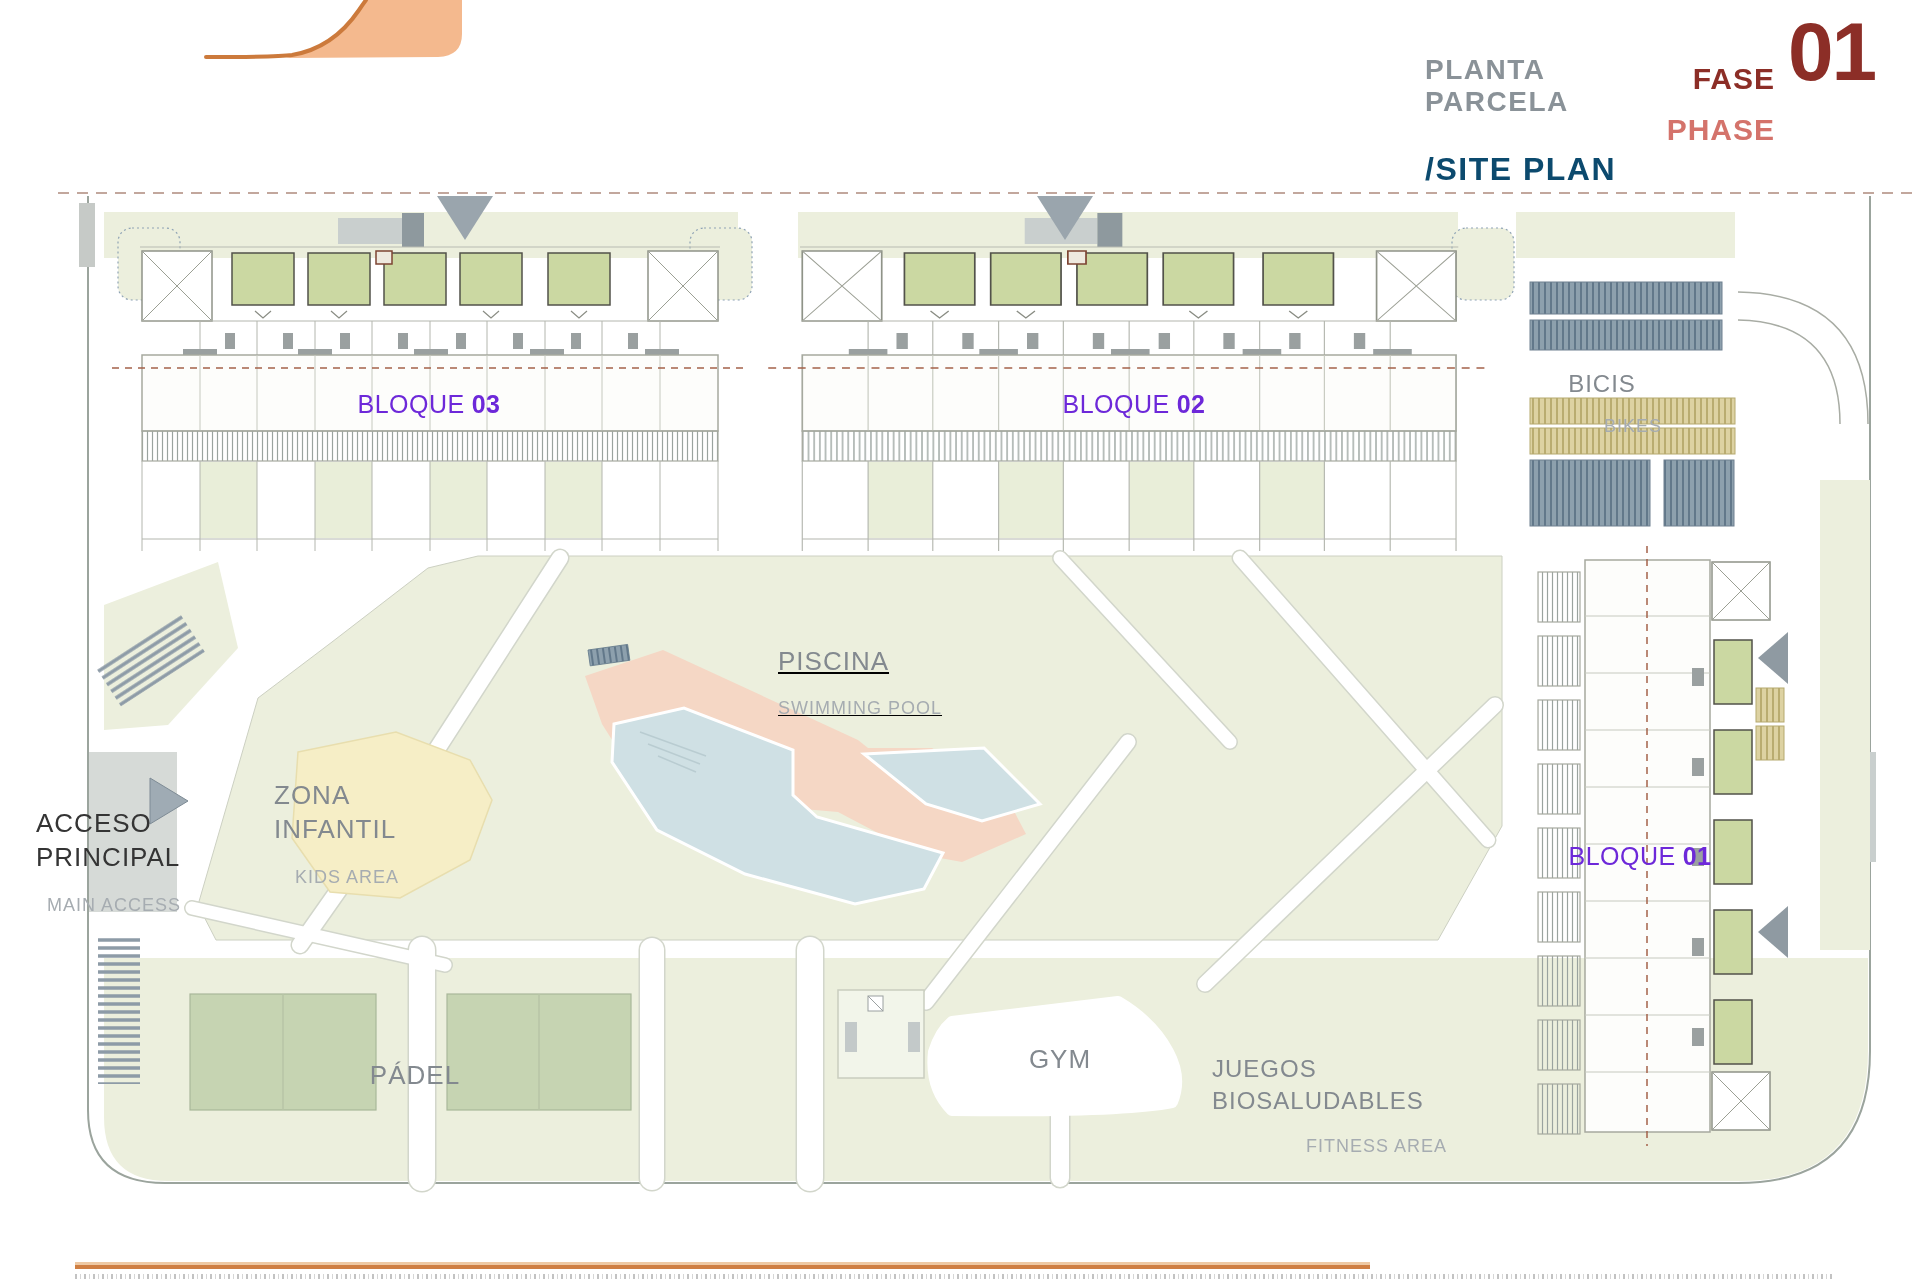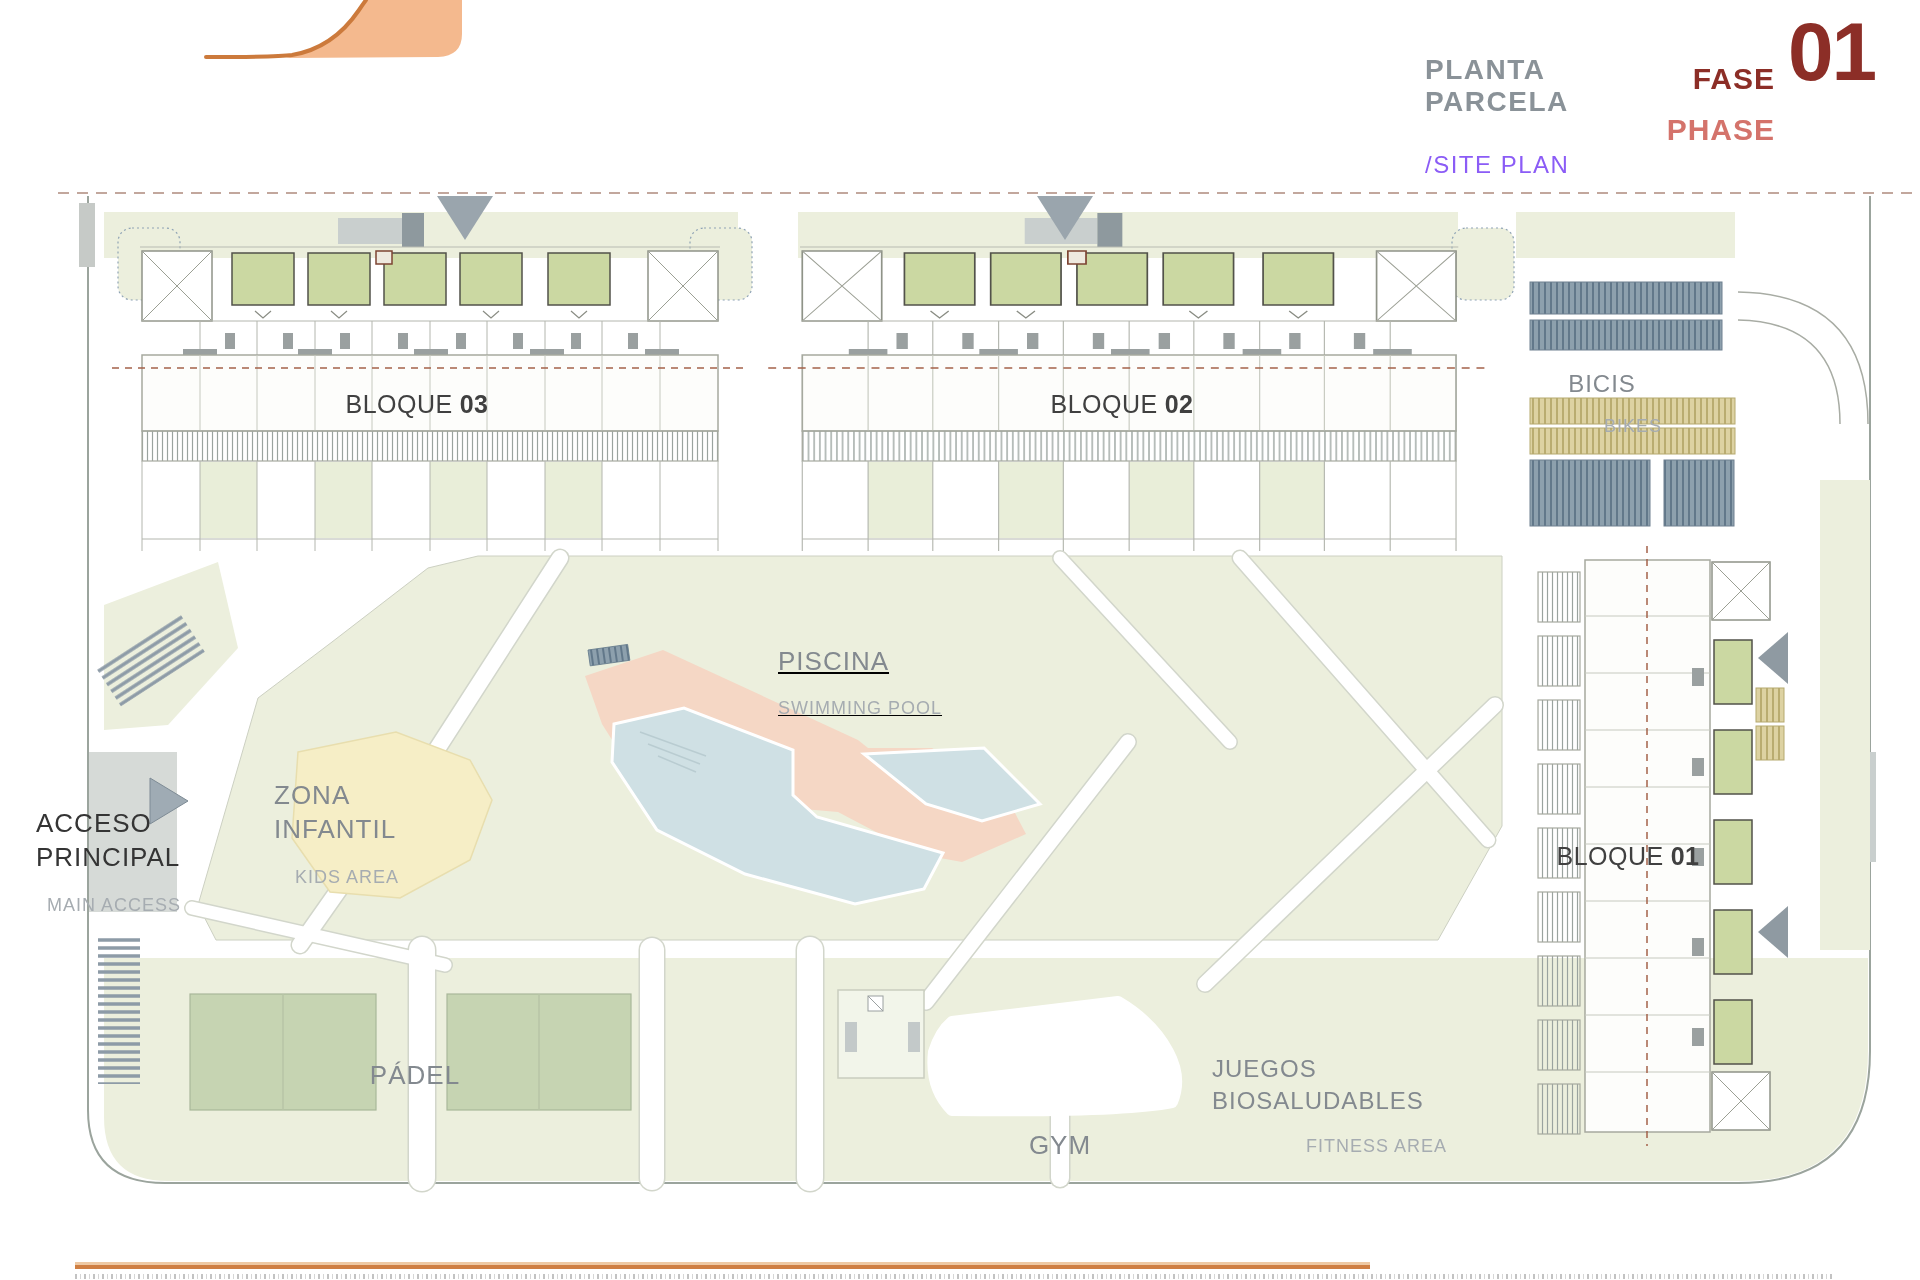--- a/index.html
+++ b/index.html
@@ -4,25 +4,25 @@
 <style>
   html,body{margin:0;padding:0;background:#ffffff;}
   .stage{position:relative;width:1920px;height:1280px;background:#ffffff;overflow:hidden;
          font-family:"Liberation Sans",sans-serif;}
   .plan-svg{position:absolute;left:0;top:0;}
   .lbl{position:absolute;white-space:pre-line;}
   .c{text-align:center;}
   .r{text-align:right;}
   .es{font-size:26px;color:#83898f;letter-spacing:1px;line-height:1.32;}
   .en{font-size:18px;color:#a6acb1;letter-spacing:1px;margin-top:2px;text-align:right;}
-  .blk{font-size:25px;color:#404040;letter-spacing:.5px;}
+  .blk{font-size:25px;color:#6d28d9;letter-spacing:.5px;padding-left:12px;}
   .blk .num{font-weight:700;margin-left:7px;}
   .dark-es{color:#343434;}
   .hdr-title{font-size:28px;font-weight:700;color:#8a9298;letter-spacing:1.5px;line-height:1.15;}
-  .hdr-sub{font-size:24px;font-weight:400;color:#8b5cf6;letter-spacing:1.5px;}
+  .hdr-sub{font-size:32px;font-weight:700;color:#0c4a6e;letter-spacing:1.5px;}
   .fase{font-size:30px;font-weight:700;color:#8c2e27;letter-spacing:1px;line-height:1.1;margin-top:22px;}
   .phase{font-size:30px;font-weight:700;color:#d4736b;letter-spacing:1px;text-align:right;}
   .phase-num{font-size:82px;font-weight:700;color:#8c2e27;line-height:.82;letter-spacing:-2px;}
   .bottom-rule{position:absolute;left:75px;top:1262px;width:1295px;height:4px;
                background:#cf7f43;border-top:3px solid #eec9a4;}
   .bottom-text{position:absolute;left:75px;top:1274px;width:1760px;height:5px;opacity:.7;
                background:repeating-linear-gradient(90deg,#a9a9a9 0 2px,#ffffff 2px 5px,#c4c4c4 5px 6px,#ffffff 6px 9px);}
 </style>
 </head>
 <body>
@@ -275,21 +275,21 @@
 
 <div class="lbl" style="left:36px;top:788px;width:145px;">
   <div class="es dark-es">ACCESO PRINCIPAL</div>
   <div class="en">MAIN ACCESS</div>
 </div>
 
 <div class="lbl c" style="left:345px;top:1040px;width:140px;">
   <div class="es">PÁDEL</div>
 </div>
 
-<div class="lbl c" style="left:1000px;top:1110px;width:120px;">
+<div class="lbl c" style="left:1000px;top:1024px;width:120px;">
   <div class="es">GYM</div>
 </div>
 
 <div class="lbl" style="left:1212px;top:1035px;width:235px;">
   <div class="es" style="font-size:24px;">JUEGOS BIOSALUDABLES</div>
   <div class="en">FITNESS AREA</div>
 </div>
 
 <div class="bottom-rule"></div>
 <div class="bottom-text"></div>

